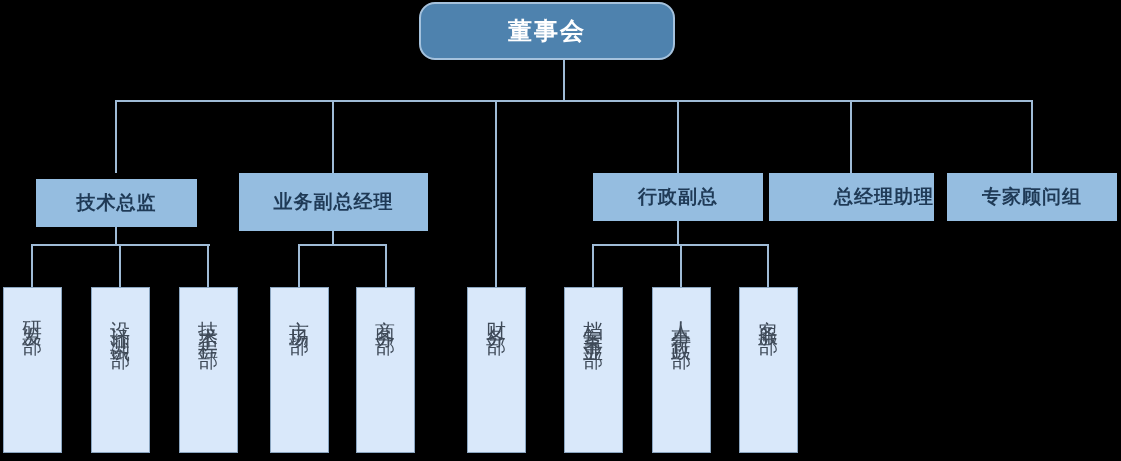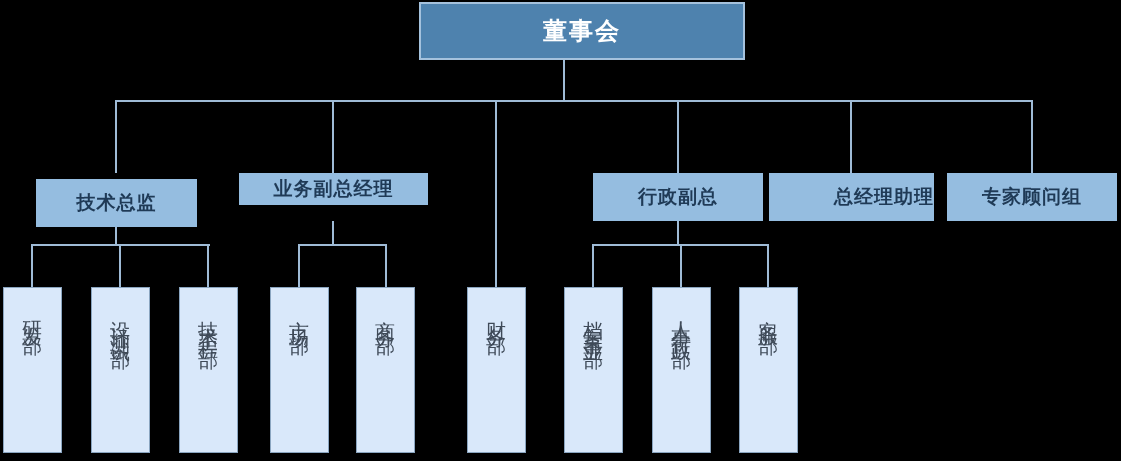--- a/index.html
+++ b/index.html
@@ -59,28 +59,28 @@
   <div class="conn" style="left:299px;top:244px;width:88px;height:2px;"></div>
   <div class="conn" style="left:298px;top:244px;width:2px;height:43px;"></div>
   <div class="conn" style="left:385px;top:244px;width:2px;height:43px;"></div>
 
   <div class="conn" style="left:677px;top:221px;width:2px;height:23px;"></div>
   <div class="conn" style="left:593px;top:244px;width:176px;height:2px;"></div>
   <div class="conn" style="left:592px;top:244px;width:2px;height:43px;"></div>
   <div class="conn" style="left:680px;top:244px;width:2px;height:43px;"></div>
   <div class="conn" style="left:767px;top:244px;width:2px;height:43px;"></div>
 
-  <div class="node root-box" style="left:419px;top:2px;width:326px;height:58px;">
+  <div class="node root-box" style="left:419px;top:2px;width:256px;height:58px;border-radius:16px;">
     <span>董事会</span>
   </div>
 
   <div class="node manager-box" style="left:36px;top:179px;width:161px;height:48px;">
     <span>技术总监</span>
   </div>
-  <div class="node manager-box" style="left:239px;top:173px;width:189px;height:32px;">
+  <div class="node manager-box" style="left:239px;top:173px;width:189px;height:58px;">
     <span>业务副总经理</span>
   </div>
   <div class="node manager-box" style="left:593px;top:173px;width:170px;height:48px;">
     <span>行政副总</span>
   </div>
   <div class="node manager-box" style="left:769px;top:173px;width:165px;height:48px;justify-content:flex-end;">
     <span>总经理助理</span>
   </div>
   <div class="node manager-box" style="left:947px;top:173px;width:170px;height:48px;">
     <span>专家顾问组</span>

